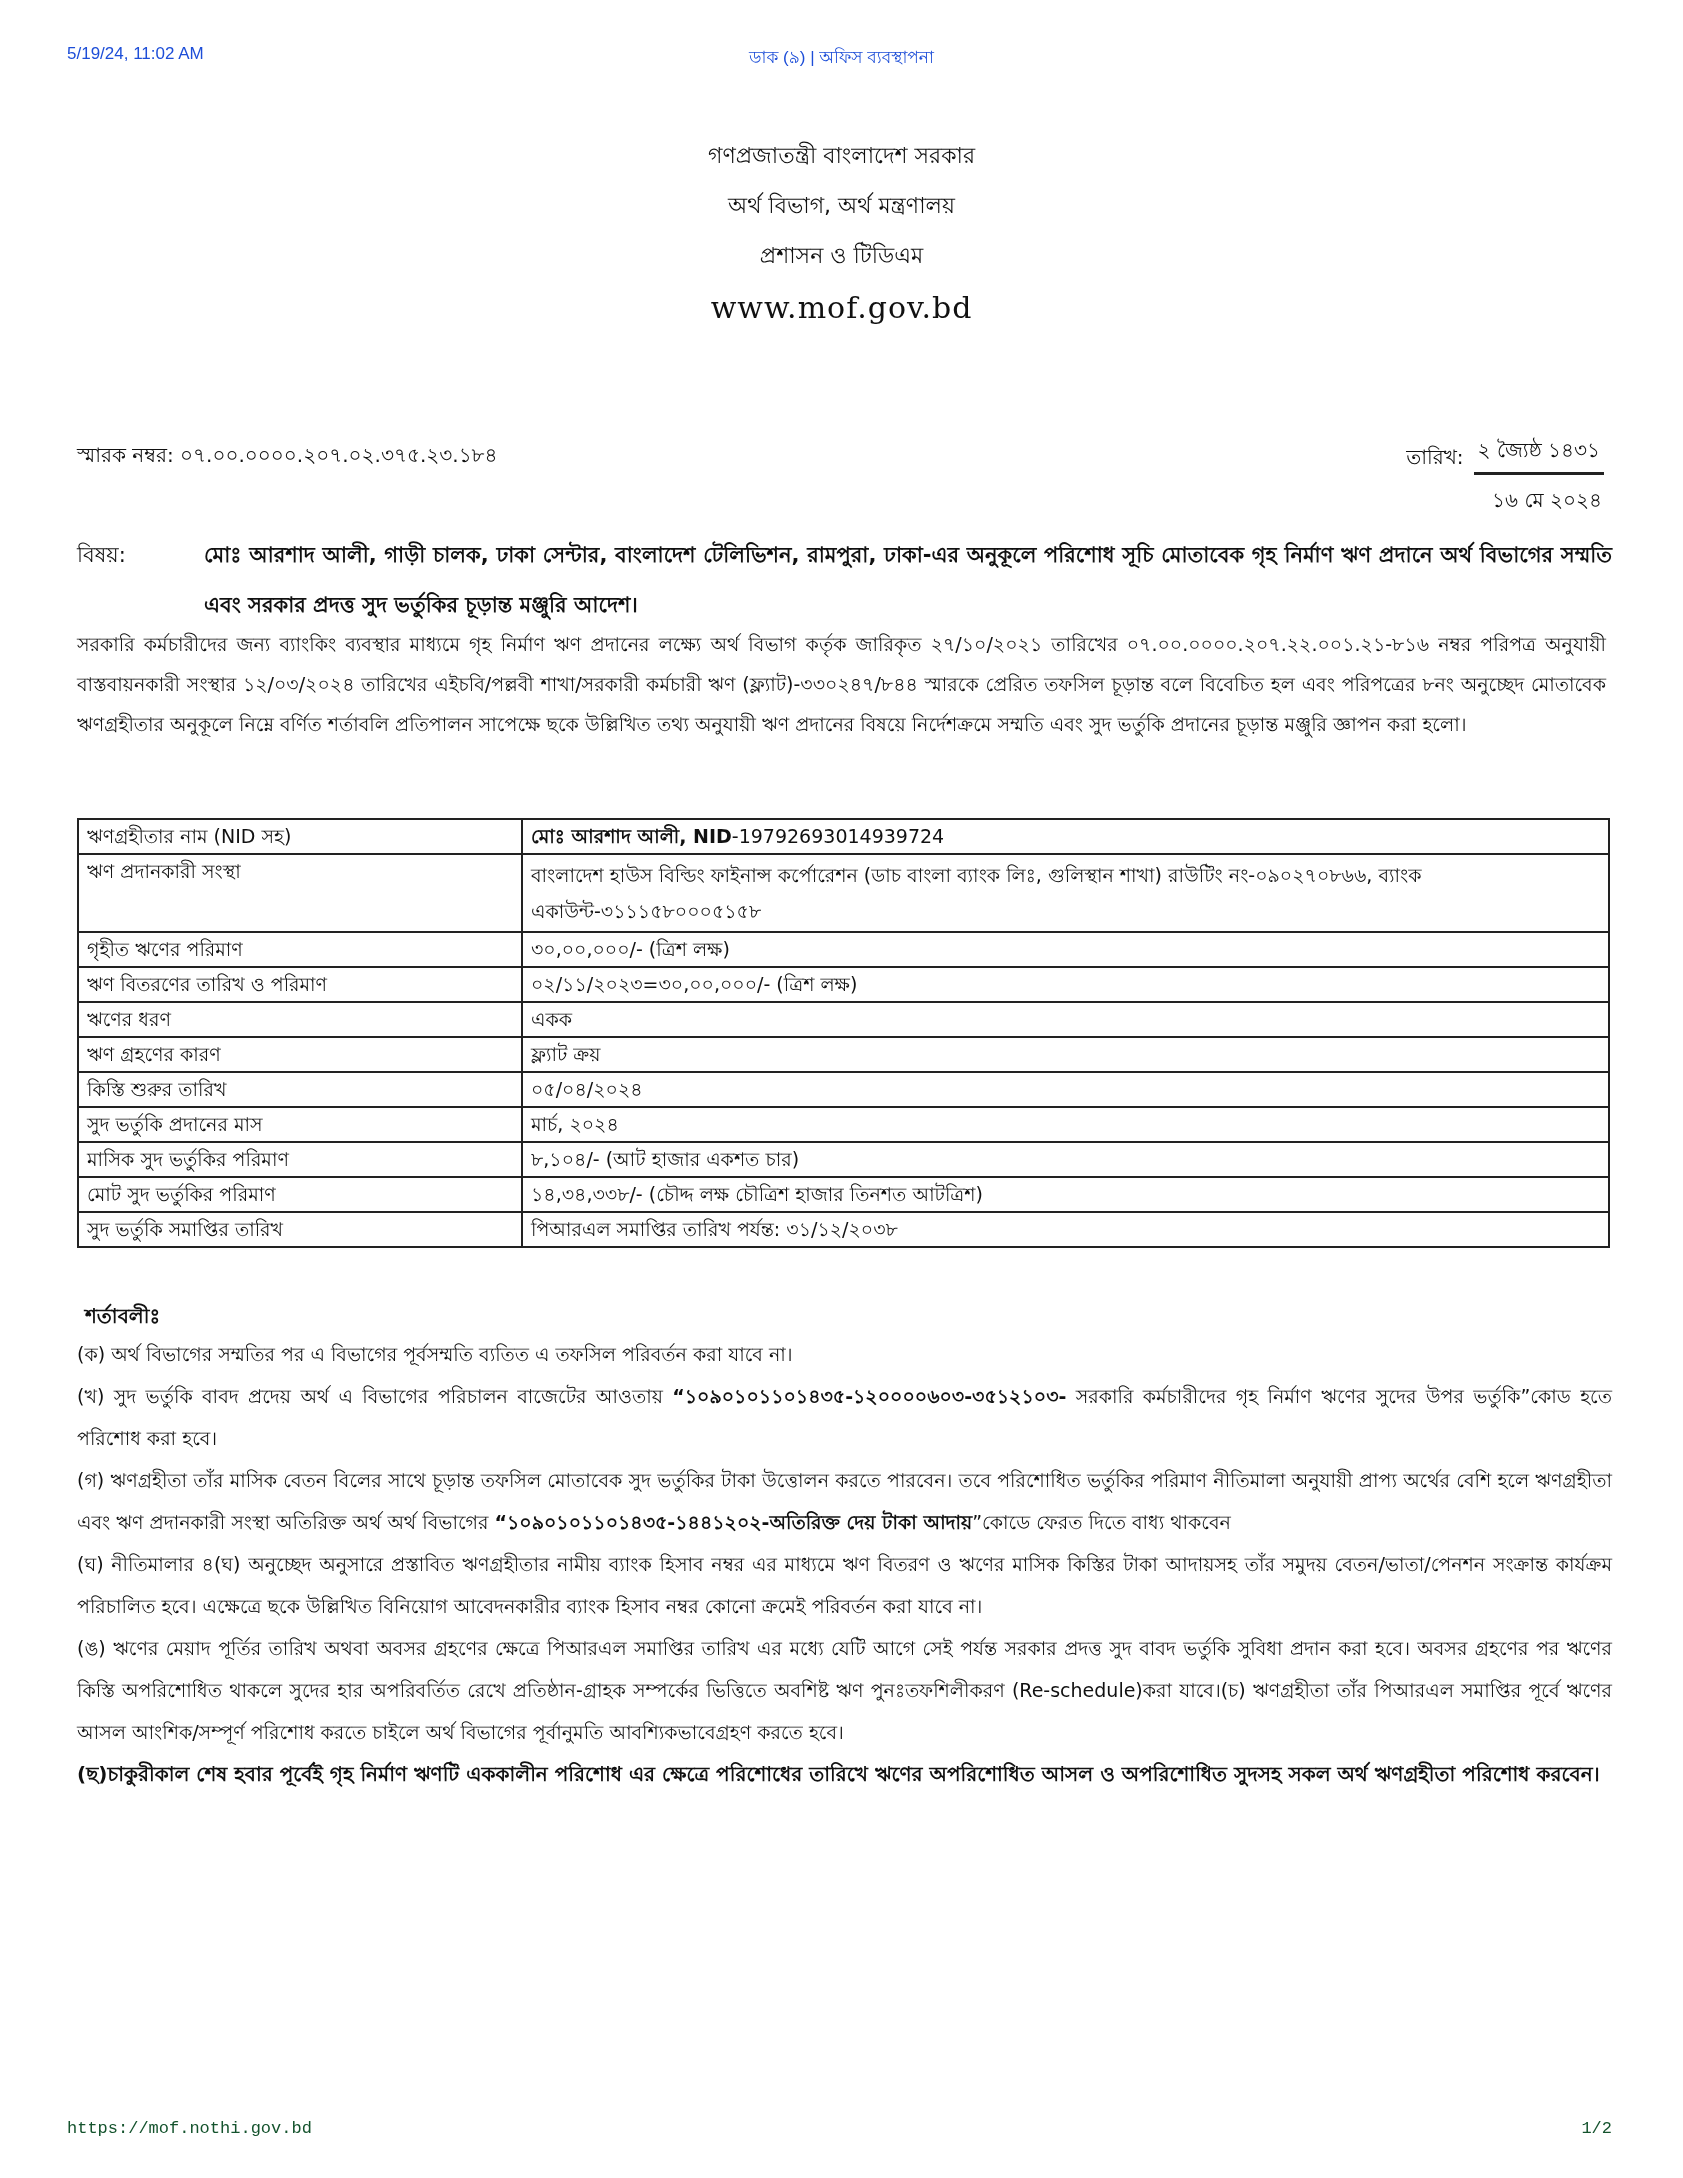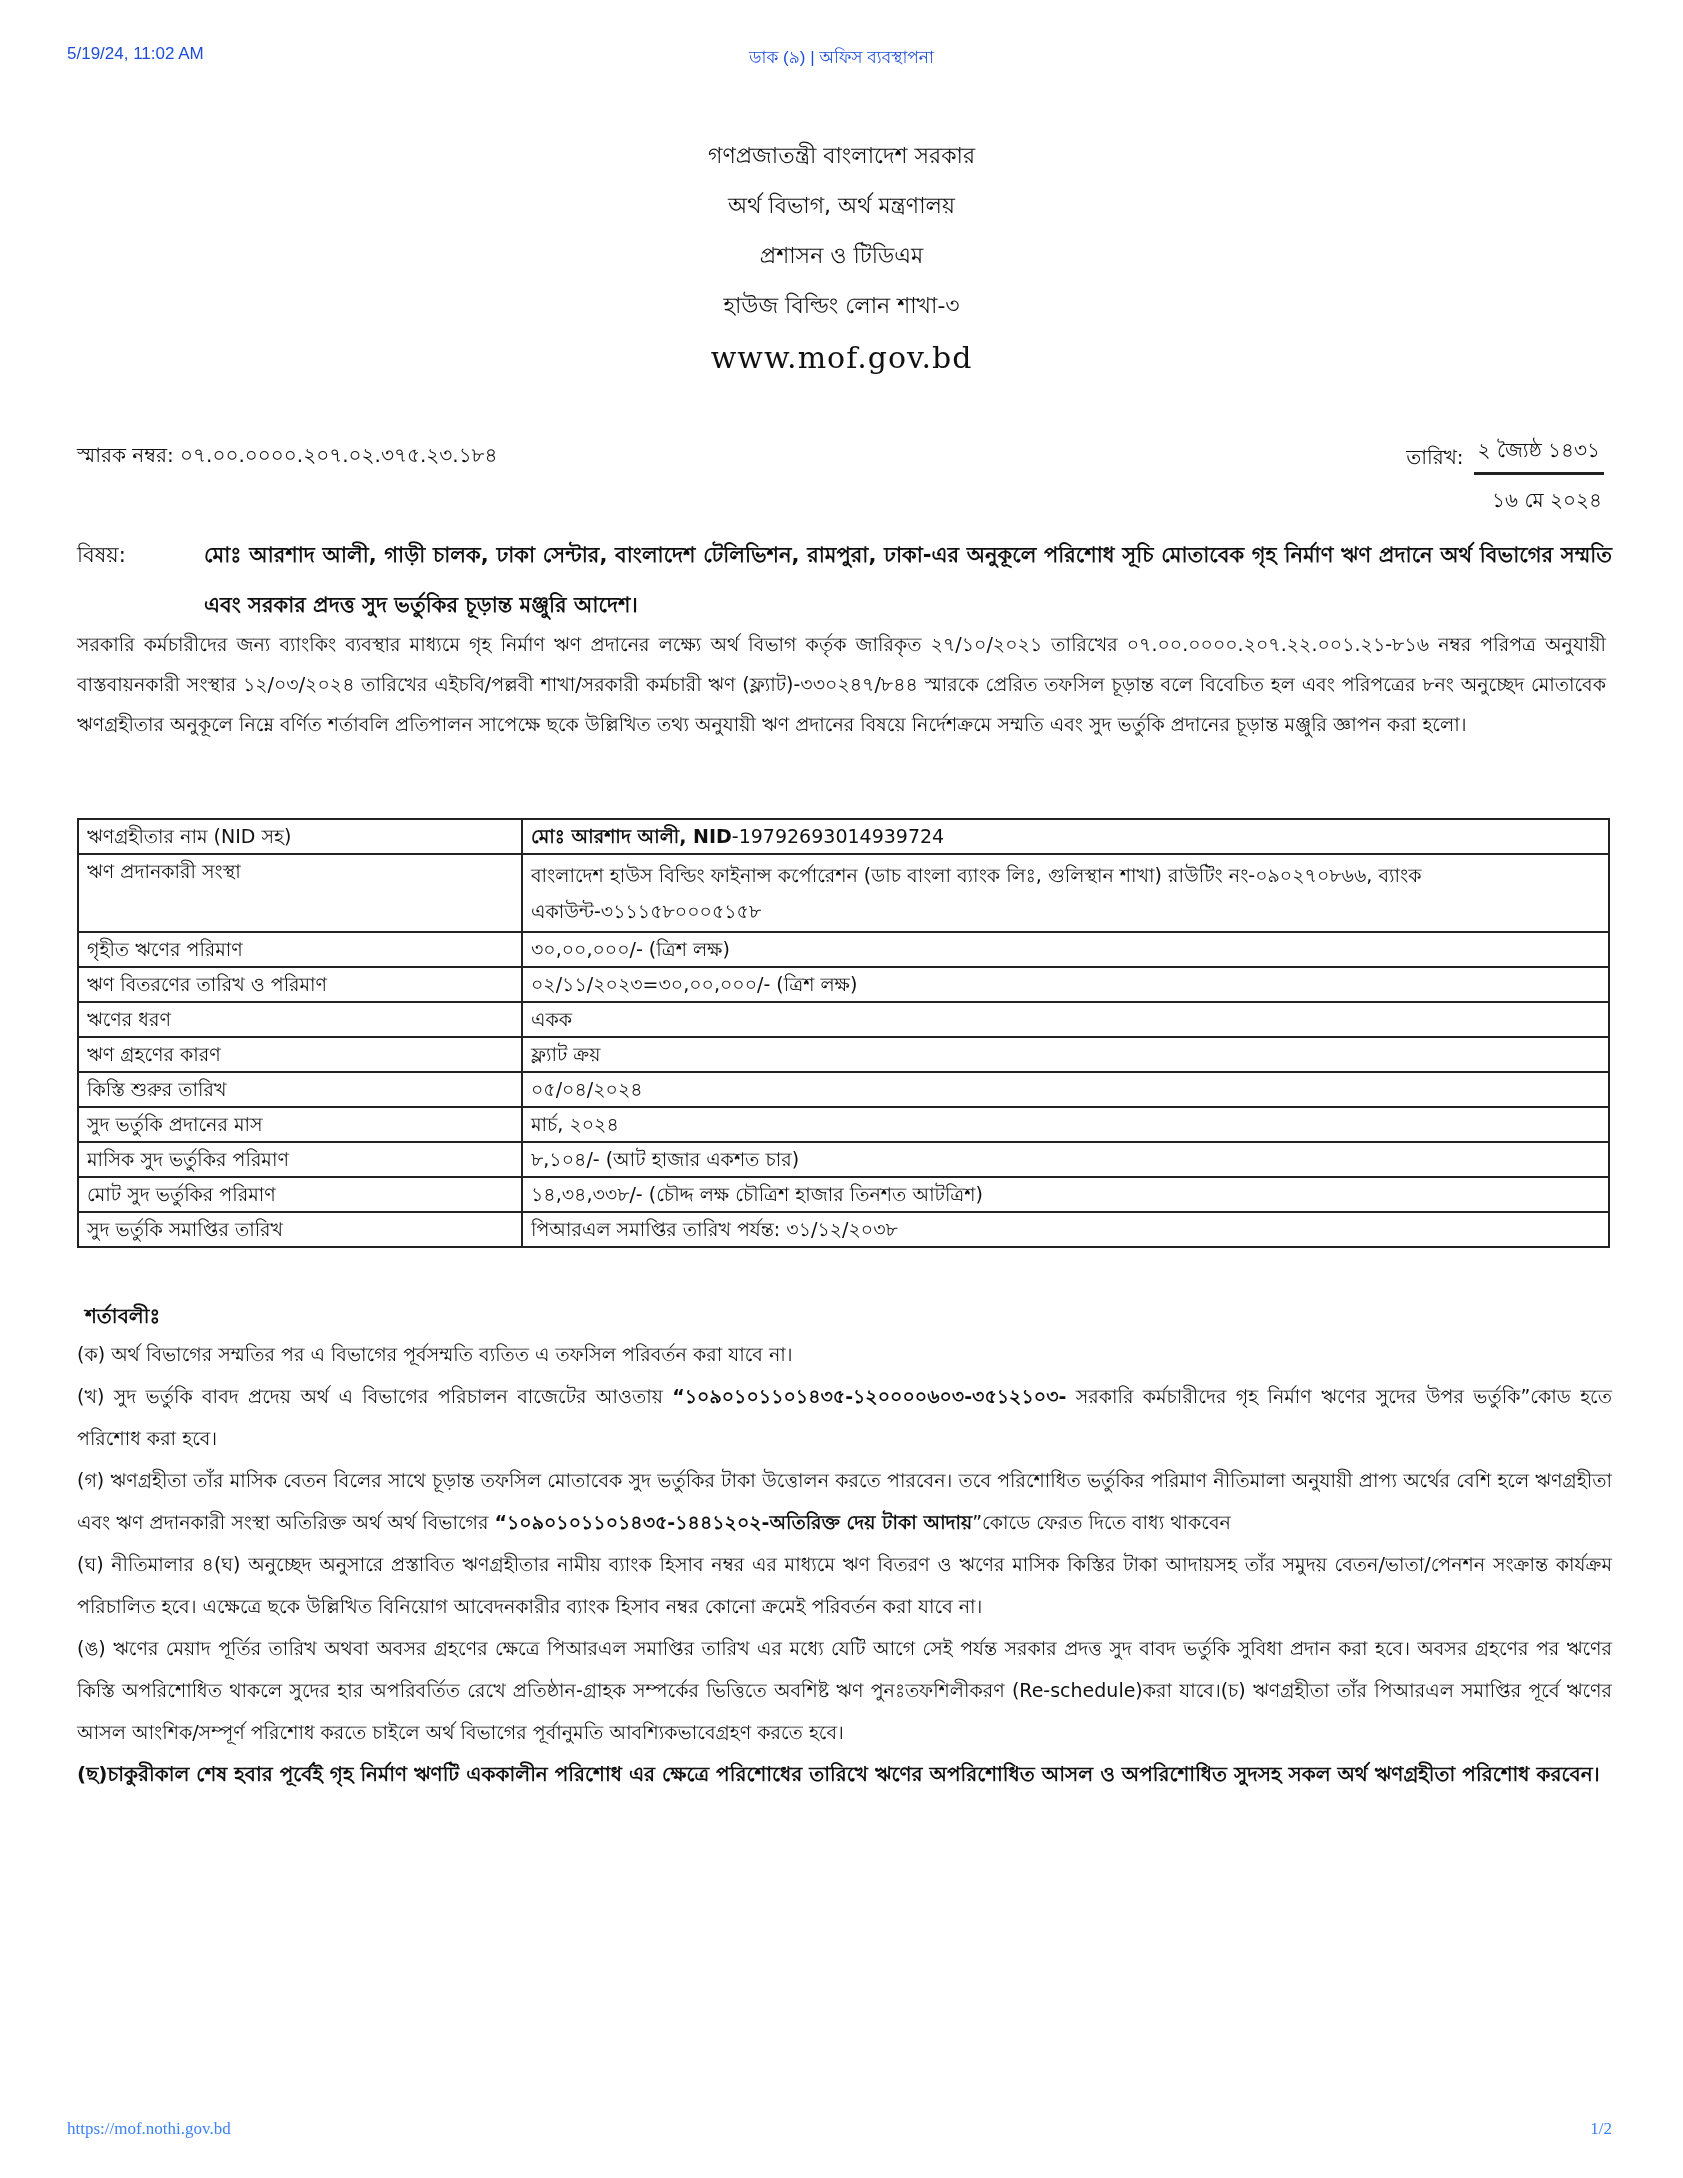--- a/index.html
+++ b/index.html
@@ -8,21 +8,21 @@
     font-family: "DejaVu Sans", sans-serif; color: #111;
   }
   .print-hdr {
     position: absolute; top: 44px; left: 0; right: 0; height: 24px;
     font-family: "Liberation Sans", sans-serif; font-size: 17px; color: #1d4ed8;
   }
   .print-hdr .ts { position: absolute; left: 67px; }
   .print-hdr .ttl { position: absolute; left: 0; right: 0; text-align: center; }
   .print-ftr {
     position: absolute; top: 2119px; left: 0; right: 0; height: 24px;
-    font-family: Liberation Serif, serif; font-size: 17px; color: #3b82f6; text-align: right;
+    font-family: Liberation Mono, monospace; font-size: 17px; color: #14532d; text-align: right;
   }
   .print-ftr .url { position: absolute; left: 67px; }
   .print-ftr .pg { position: absolute; right: 71px; }
 
   .letterhead {
     position: absolute; top: 131px; left: 0; right: 0; text-align: center;
     font-size: 22px; line-height: 50px;
   }
   .letterhead .web {
     font-family: "DejaVu Serif", serif; font-size: 30px; letter-spacing: 1px;
@@ -84,21 +84,20 @@
 
 <div class="print-hdr">
   <span class="ts">5/19/24, 11:02 AM</span>
   <span class="ttl">ডাক (৯) | অফিস ব্যবস্থাপনা</span>
 </div>
 
 <div class="letterhead">
   <div>গণপ্রজাতন্ত্রী বাংলাদেশ সরকার</div>
   <div>অর্থ বিভাগ, অর্থ মন্ত্রণালয়</div>
   <div>প্রশাসন ও টিডিএম</div>
-  <div>হাউজ বিল্ডিং লোন শাখা-৩</div>
   <div class="web">www.mof.gov.bd</div>
 </div>
 
 <div class="memo-row">
   <span class="memo">স্মারক নম্বর: ০৭.০০.০০০০.২০৭.০২.৩৭৫.২৩.১৮৪</span>
   <div class="date-wrap">
     <span class="date-label">তারিখ:</span>
     <span class="date-bn">২ জ্যৈষ্ঠ ১৪৩১</span>
   </div>
 </div>

